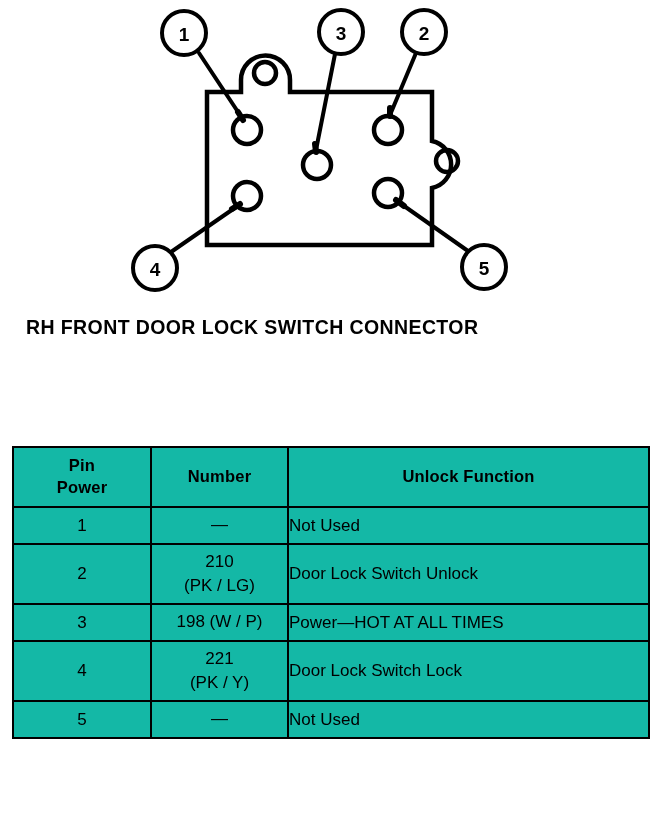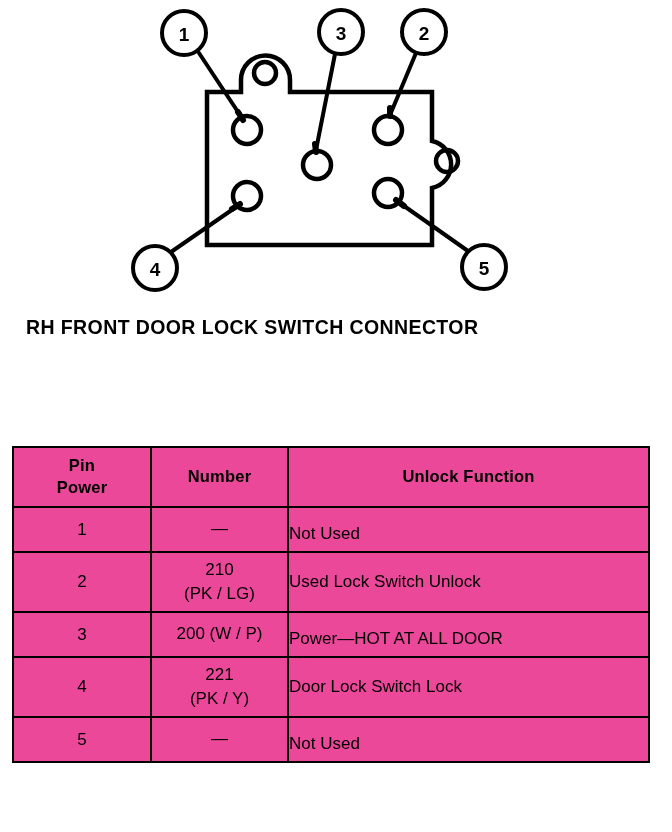--- a/index.html
+++ b/index.html
@@ -57,21 +57,21 @@
   #pin-table-wrap {
     position: absolute;
     left: 12px;
     top: 446px;
     width: 636px;
   }
   table.pin-table {
     border-collapse: collapse;
     width: 636px;
     table-layout: fixed;
-    background: #ec4899;
+    background: #14b8a6;
   }
   table.pin-table td,
   table.pin-table th {
     border: 2.5px solid #000000;
     padding: 0;
     font-family: "Liberation Sans", sans-serif;
     color: #000000;
     vertical-align: middle;
   }
   col.c-pin   { width: 138px; }
@@ -100,21 +100,21 @@
   td.func-cell {
     text-align: left;
     font-size: 17px;
     padding-left: 9px;
     font-weight: normal;
     vertical-align: top;
     padding-top: 6px;
   }
   tr.r-tall td { height: 58px; }
   tr.r-short td { height: 35px; }
-  tr.r-short td.func-cell { vertical-align: middle; padding-top: 8px; }
+  tr.r-short td.func-cell { vertical-align: middle; padding-top: 0; }
 </style>
 </head>
 <body>
 
 <div id="diagram-area">
   <svg id="connector-svg" width="672" height="310" viewBox="0 0 672 310">
 
     <path d="M 207 92
              L 241 92
              L 241 80
@@ -198,28 +198,28 @@
           <div>—</div>
         </td>
         <td class="func-cell">Not Used</td>
       </tr>
       <tr class="r-tall">
         <td class="pin-cell">2</td>
         <td class="ckt-cell">
           <div>210</div>
           <div>(PK / LG)</div>
         </td>
-        <td class="func-cell">Used Lock Switch Unlock</td>
+        <td class="func-cell">Door Lock Switch Unlock</td>
       </tr>
       <tr class="r-short">
         <td class="pin-cell">3</td>
         <td class="ckt-cell">
-          <div>200 (W / P)</div>
-        </td>
-        <td class="func-cell">Power—HOT AT ALL DOOR</td>
+          <div>198 (W / P)</div>
+        </td>
+        <td class="func-cell">Power—HOT AT ALL TIMES</td>
       </tr>
       <tr class="r-tall">
         <td class="pin-cell">4</td>
         <td class="ckt-cell">
           <div>221</div>
           <div>(PK / Y)</div>
         </td>
         <td class="func-cell">Door Lock Switch Lock</td>
       </tr>
       <tr class="r-short">

